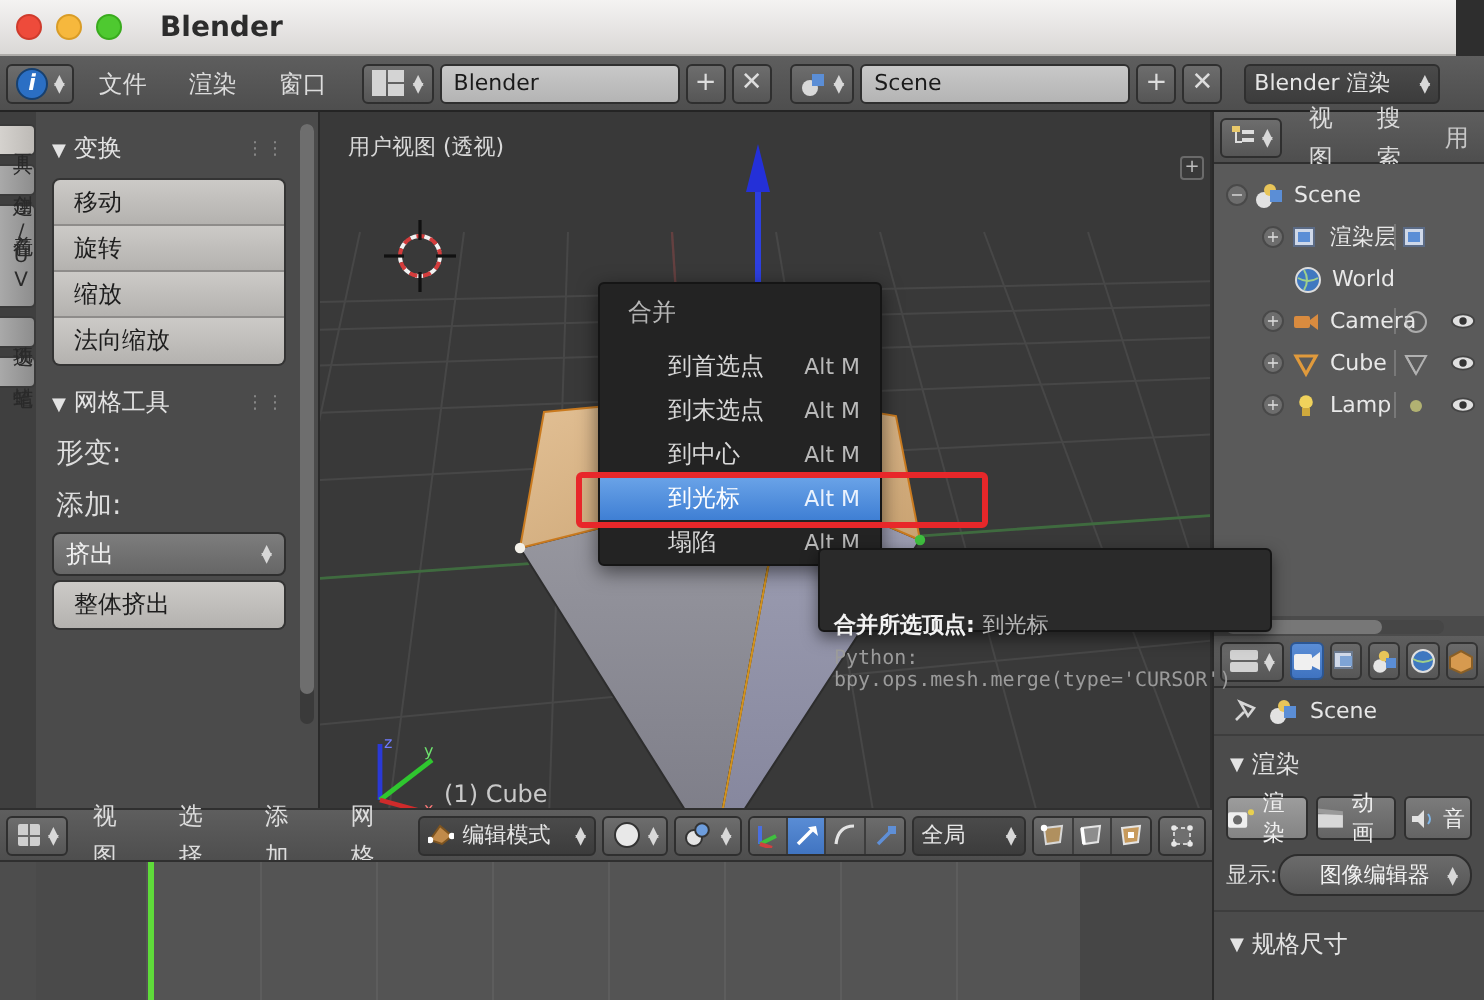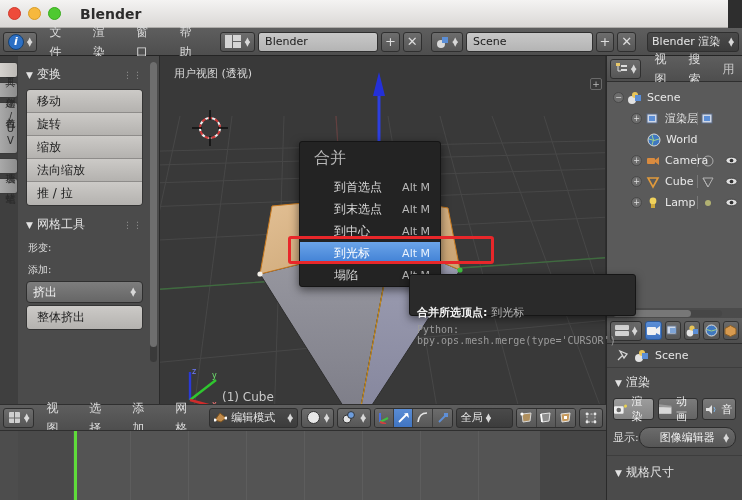--- a/index.html
+++ b/index.html
@@ -58,21 +58,21 @@
   .panelhdr .tri{ margin-right:4px; font-size:9px; }
   .grip{ color:#8a8a8a; font-size:9px; letter-spacing:1px; }
   .btncol{ border:1px solid #343434; border-radius:4px; overflow:hidden; }
   .tbtn{ display:block; height:23px; line-height:23px; padding-left:10px;
     font-size:12px; color:#1d1d1d; background:linear-gradient(#cccac7,#b4b2af);
     border-bottom:1px solid #8e8c8a; }
   .tbtn:last-child{ border-bottom:none; }
   .tbtn.split{ display:flex; padding:0; }
   .tbtn.split span{ flex:1; padding-left:10px; border-right:1px solid #8e8c8a; }
   .tbtn.split span:last-child{ border-right:none; }
-  .sublabel{ color:#dcdcdc; font-size:10px; margin:8px 0 4px 2px; }
+  .sublabel{ color:#dcdcdc; font-size:14px; margin:8px 0 4px 2px; }
   .dropfield{ height:22px; border-radius:4px; border:1px solid #2f2f2f;
     background:linear-gradient(#7d7d7d,#666); color:#f0f0f0; font-size:12px;
     display:flex; align-items:center; padding:0 6px; justify-content:space-between;}
   .shelfscroll{ position:absolute; right:2px; top:6px; width:7px; height:300px;
     background:#3a3a3a; border-radius:4px; }
   .shelfscroll i{ position:absolute; left:0; top:0; width:7px; height:285px;
     background:#6e6e6e; border-radius:4px; display:block; }
   .opspanel{ position:absolute; left:18px; right:0; bottom:0; height:26px;
     background:#4b4b4b; border-top:1px solid #3a3a3a;
     display:flex; align-items:center; padding:0 8px; justify-content:space-between;
@@ -88,21 +88,21 @@
   .vpobj{ position:absolute; left:62px; bottom:26px; color:#c9c9c9; font-size:12px; }
   .axisgiz{ position:absolute; left:22px; bottom:22px; width:44px; height:44px; }
   .vpcorner{ position:absolute; right:3px; top:22px; width:12px; height:12px;
     border:1px solid #6a6a6a; border-radius:2px; color:#bdbdbd; font-size:9px;
     text-align:center; line-height:10px; }
 
   
   .menu{ position:absolute; left:299px; top:141px; width:142px;
     background:#232323; border:1px solid #151515; border-radius:3px;
     box-shadow:0 3px 10px rgba(0,0,0,.55); z-index:40; }
-  .menu-title{ color:#b6b6b6; font-size:16px; padding:6px 0 7px 14px; }
+  .menu-title{ color:#b6b6b6; font-size:12px; padding:6px 0 7px 14px; }
   .menu-item{ display:flex; align-items:center; height:22px; font-size:12px;
     color:#d9d9d9; padding:0 10px 0 34px; }
   .menu-item .acc{ margin-left:auto; color:#b9b9b9; font-size:11px; }
   .menu-item.sel{ background:linear-gradient(#6ba4e8,#3f7fd4); color:#fff; }
   .menu-item.sel .acc{ color:#eaf2fd; }
   .redbox{ position:absolute; left:288px; top:236px; width:206px; height:28px;
     border:3px solid #e8272a; border-radius:3px; z-index:50; }
 
   
   .tooltip{ position:absolute; left:409px; top:274px; width:227px; height:42px;
@@ -192,21 +192,20 @@
     <div class="ctl">
       <span class="iconbadge">i</span>
       <span class="spin">
           <b>▲</b>
           <b>▼</b>
         </span>
     </div>
     <div class="menuitem">文件</div>
     <div class="menuitem">渲染</div>
     <div class="menuitem">窗口</div>
-    <div class="menuitem">帮助</div>
 
     <div class="ctl" style="margin-left:6px">
       <span class="layout2">
         <i class="span"></i>
           <i></i>
           <i></i>
       </span>
       <span class="spin">
           <b>▲</b>
           <b>▼</b>
@@ -253,21 +252,20 @@
     <div class="shelfbody">
       <div class="panelhdr">
         <span><span class="tri">▼</span><span>变换</span></span>
         <span class="grip">⋮⋮</span>
       </div>
       <div class="btncol">
         <div class="tbtn">移动</div>
         <div class="tbtn">旋转</div>
         <div class="tbtn">缩放</div>
         <div class="tbtn">法向缩放</div>
-        <div class="tbtn">推 / 拉</div>
       </div>
 
       <div class="panelhdr" style="margin-top:10px">
         <span><span class="tri">▼</span><span>网格工具</span></span>
         <span class="grip">⋮⋮</span>
       </div>
       <div class="sublabel">形变:</div>
       <div class="sublabel">添加:</div>
       <div class="dropfield">
         <span>挤出</span>
@@ -715,21 +713,21 @@
           </svg>
       </div>
       <div>
         <svg width="13" height="13" viewBox="0 0 13 13">
             <line x1="3" y1="11" x2="10" y2="4" stroke="#5f8fd6" stroke-width="1.8"></line>
             <rect x="8" y="2" width="4" height="4" fill="#5f8fd6"></rect>
           </svg>
       </div>
     </div>
 
-    <div class="ctl dark" style="width:62px;">
+    <div class="ctl dark" style="width:62px;justify-content:space-between">
       <span>全局</span>
       <span class="spin">
           <b>▲</b>
           <b>▼</b>
         </span>
     </div>
 
     <div class="mgrp">
       <div>
         <svg width="13" height="13" viewBox="0 0 13 13">

